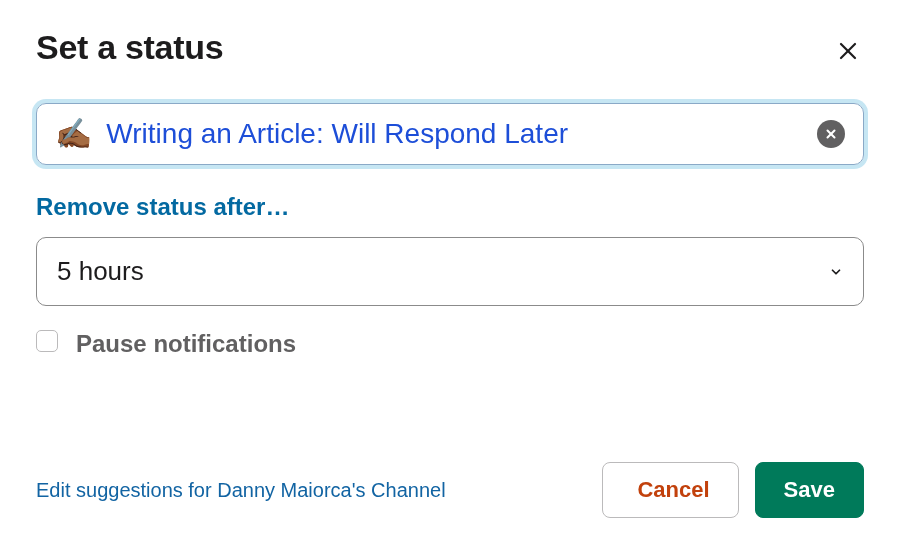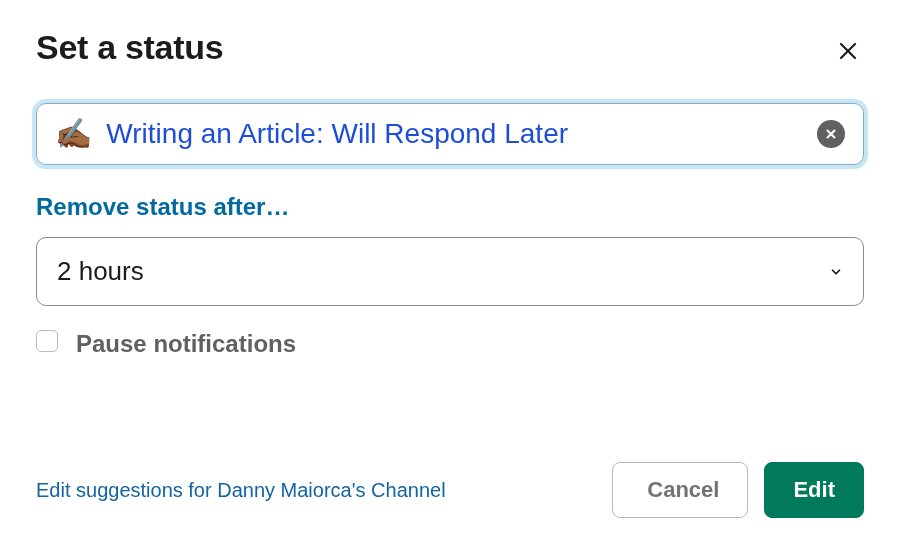--- a/index.html
+++ b/index.html
@@ -158,21 +158,21 @@
     .btn {
       font-size: 22px;
       font-weight: 700;
       padding: 14px 28px;
       border-radius: 8px;
       cursor: pointer;
       font-family: inherit;
     }
     .btn-cancel {
       background: #fff;
-      color: #737373;
+      color: #c2410c;
       border: 1px solid #bbbabb;
       padding-left: 34px;
     }
     .btn-save {
       background: #007a5a;
       color: #fff;
       border: 1px solid #007a5a;
     }
   </style>
 </head>
@@ -196,31 +196,31 @@
       <line x1="6" y1="6" x2="18" y2="18"></line>
       <line x1="18" y1="6" x2="6" y2="18"></line>
     </svg>
   </button>
 </div>
 
 <div class="section-label">Remove status after…</div>
 
 <div class="select-wrapper">
   <button class="duration-select">
-    <span>2 hours</span>
+    <span>5 hours</span>
     <svg class="chevron" viewBox="0 0 24 24" fill="none" stroke="currentColor" stroke-width="3" stroke-linecap="round" stroke-linejoin="round">
       <polyline points="6 9 12 15 18 9"></polyline>
     </svg>
   </button>
 </div>
 
 <div class="checkbox-row">
   <button class="checkbox" aria-checked="false"></button>
   <label class="checkbox-label">Pause notifications</label>
 </div>
 
 <div class="footer">
   <button class="edit-link">Edit suggestions for Danny Maiorca's Channel</button>
   <div class="footer-buttons">
     <button class="btn btn-cancel">Cancel</button>
-    <button class="btn btn-save">Edit</button>
+    <button class="btn btn-save">Save</button>
   </div>
 </div>
 
 </body></html>

